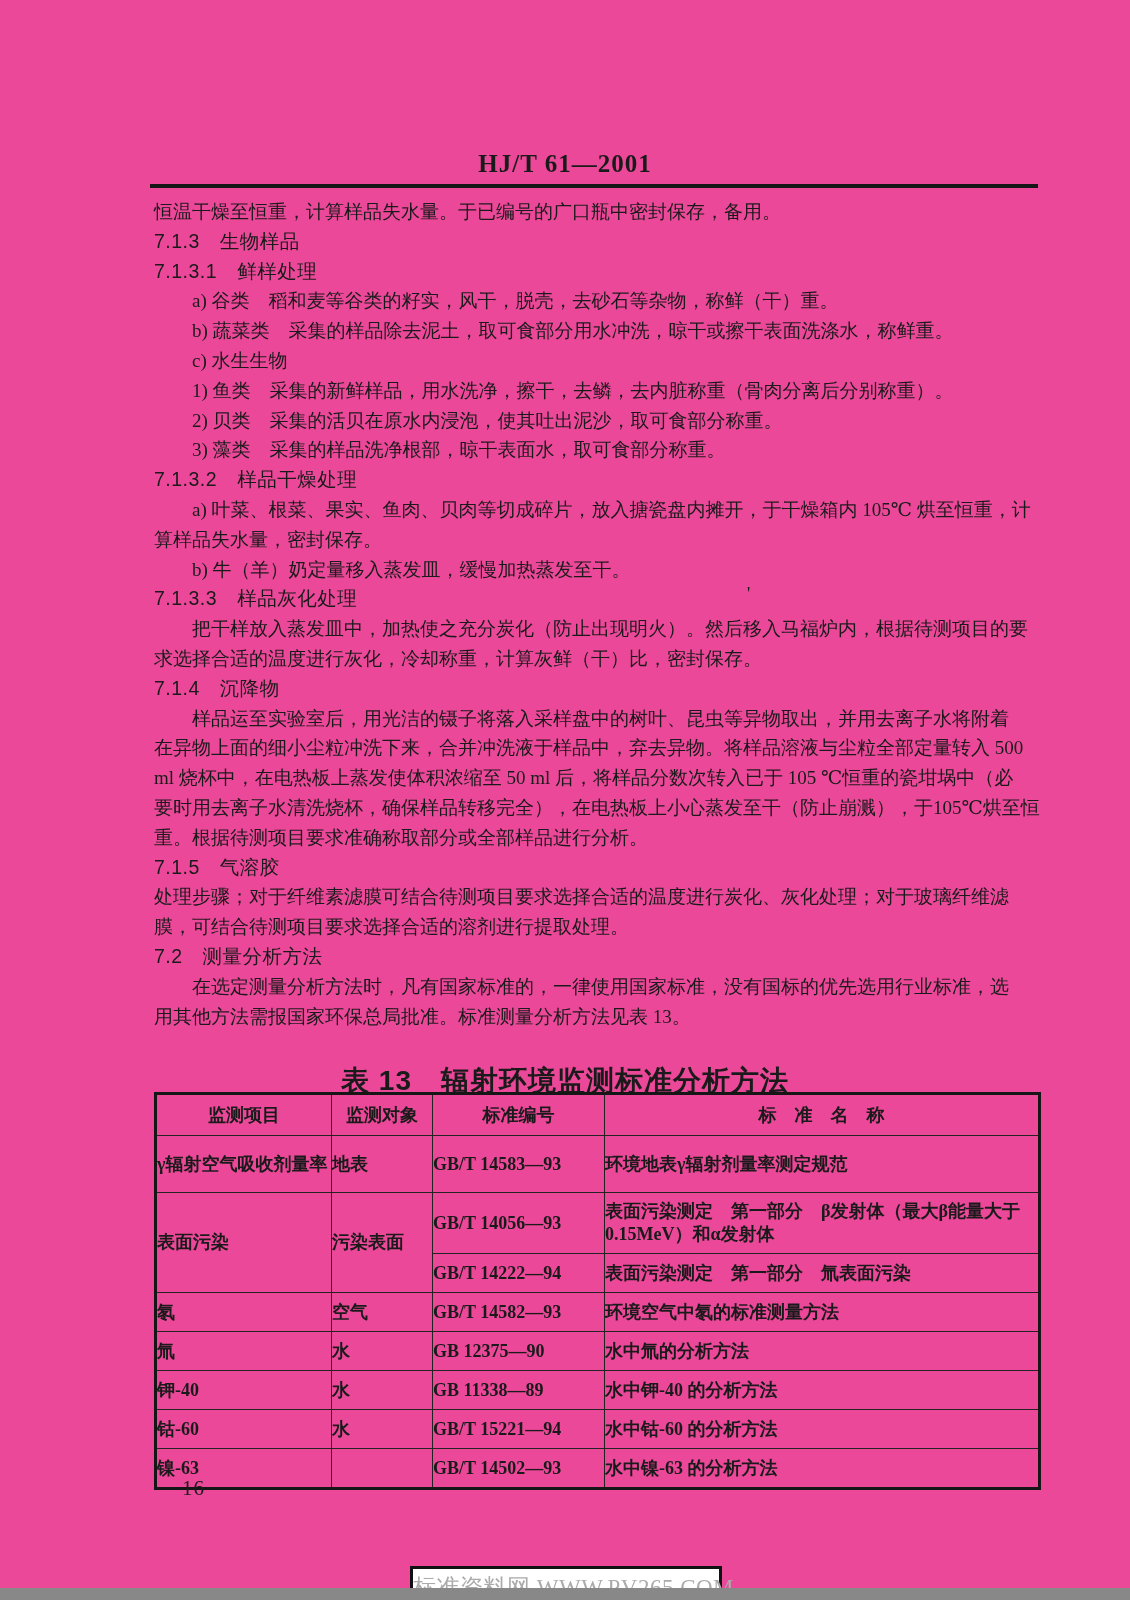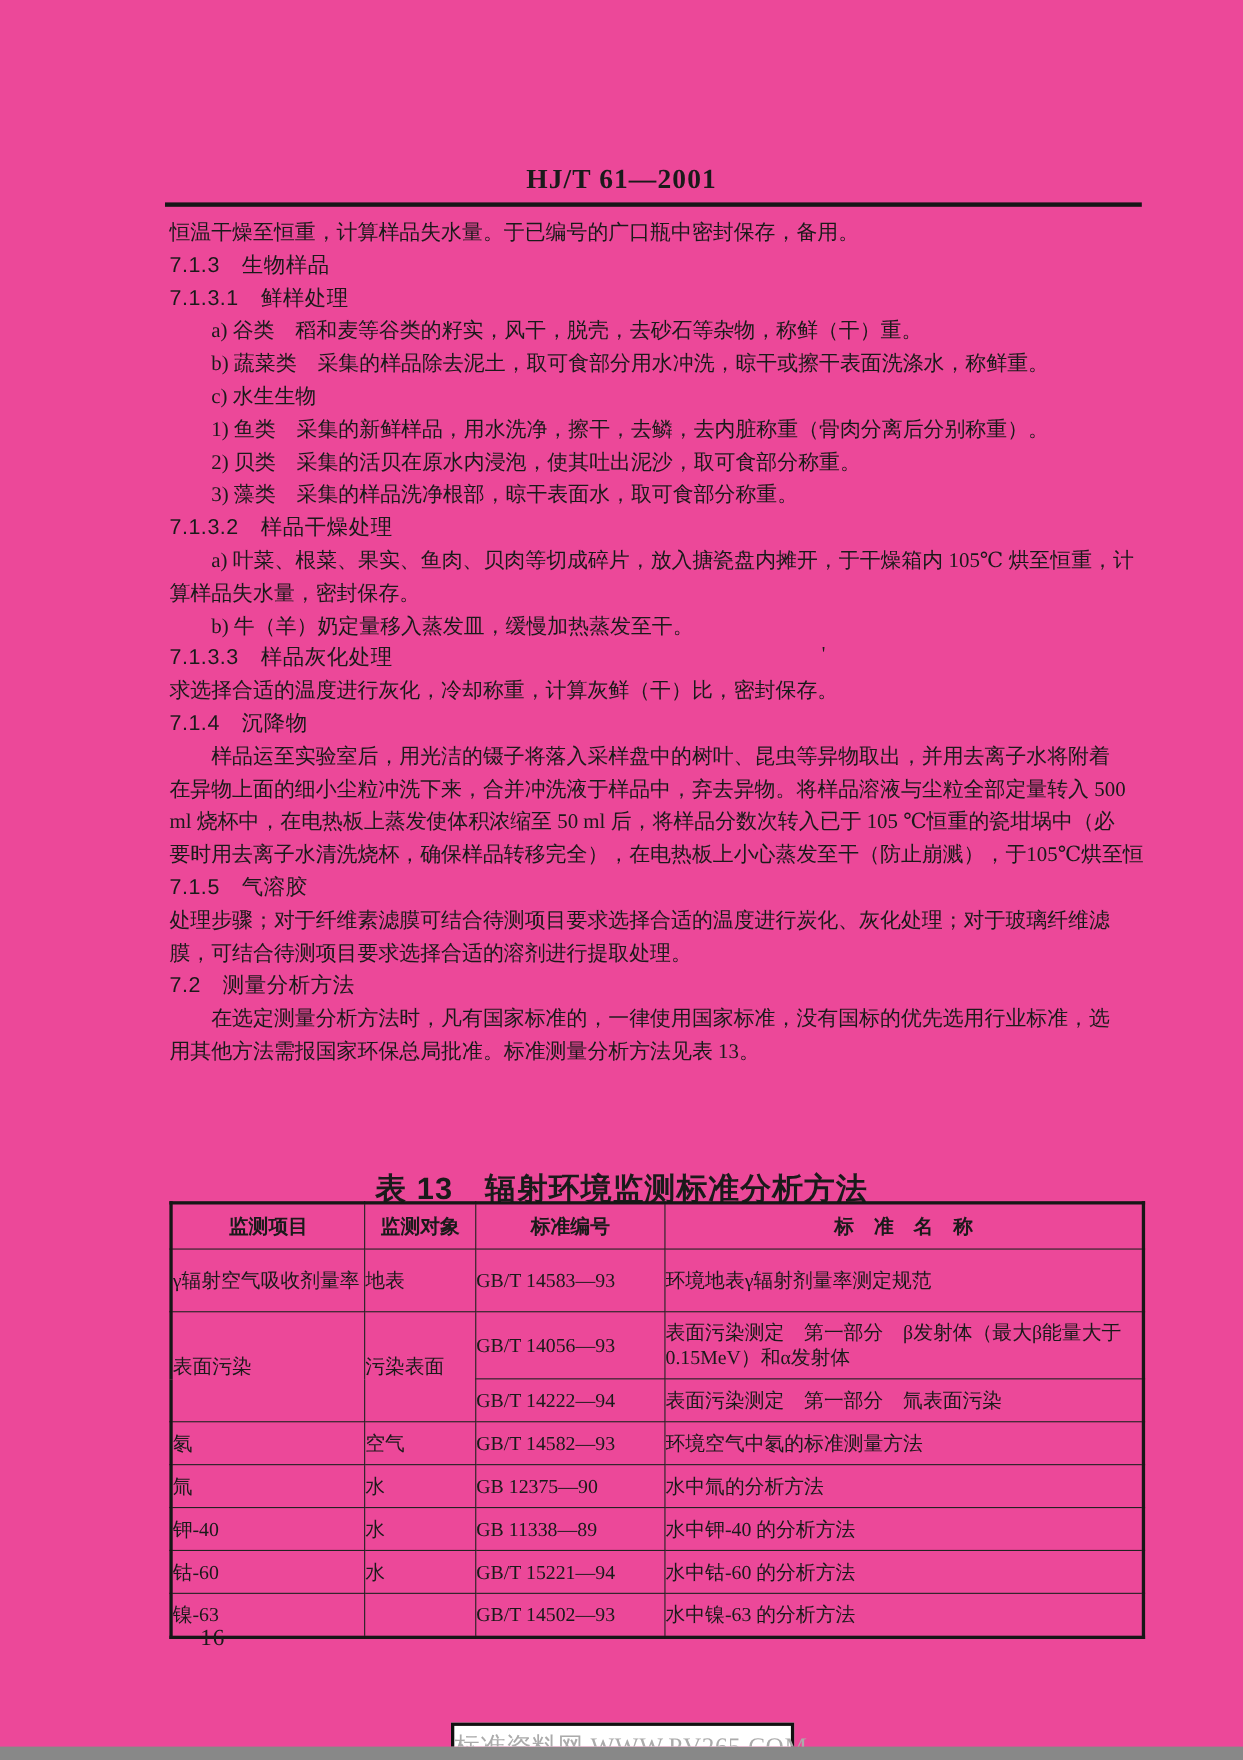--- a/index.html
+++ b/index.html
@@ -33,21 +33,21 @@
     font-family:"Liberation Sans","DejaVu Sans",sans-serif;
     font-weight:bold; font-size:28px; letter-spacing:1px;
   }
   table.methods {
     position:absolute; left:154px; top:1092px; width:884px;
     border-collapse:collapse; table-layout:fixed; font-size:18px;
     border:3px solid #161616;
   }
   table.methods th, table.methods td {
     border:1.6px solid #222; line-height:23px; padding:2px 0;
-    vertical-align:middle; overflow:hidden;
+    vertical-align:middle; overflow:hidden;font-weight:bold;
   }
   table.methods th {
     font-family:"Liberation Sans","DejaVu Sans",sans-serif;
     font-weight:bold; height:36px; text-align:center;
   }
   td.c1 { text-align:left; padding-left:13px; }
   td.c2 { text-align:left; }
   td.c3 { text-align:left; padding-left:14px; font-family:"Liberation Serif",serif; }
   td.c4 { text-align:left; padding-left:38px; }
   tr.rh1  td { height:52px; }
@@ -79,26 +79,28 @@
     <div class="line indent">b) 蔬菜类　采集的样品除去泥土，取可食部分用水冲洗，晾干或擦干表面洗涤水，称鲜重。</div>
     <div class="line indent">c) 水生生物</div>
     <div class="line indent">1) 鱼类　采集的新鲜样品，用水洗净，擦干，去鳞，去内脏称重（骨肉分离后分别称重）。</div>
     <div class="line indent">2) 贝类　采集的活贝在原水内浸泡，使其吐出泥沙，取可食部分称重。</div>
     <div class="line indent">3) 藻类　采集的样品洗净根部，晾干表面水，取可食部分称重。</div>
     <div class="line heading">7.1.3.2　样品干燥处理</div>
     <div class="line indent">a) 叶菜、根菜、果实、鱼肉、贝肉等切成碎片，放入搪瓷盘内摊开，于干燥箱内 105℃ 烘至恒重，计</div>
     <div class="line">算样品失水量，密封保存。</div>
     <div class="line indent">b) 牛（羊）奶定量移入蒸发皿，缓慢加热蒸发至干。</div>
     <div class="line heading">7.1.3.3　样品灰化处理</div>
+    <div class="line indent">把干样放入蒸发皿中，加热使之充分炭化（防止出现明火）。然后移入马福炉内，根据待测项目的要</div>
     <div class="line">求选择合适的温度进行灰化，冷却称重，计算灰鲜（干）比，密封保存。</div>
     <div class="line heading">7.1.4　沉降物</div>
     <div class="line indent">样品运至实验室后，用光洁的镊子将落入采样盘中的树叶、昆虫等异物取出，并用去离子水将附着</div>
     <div class="line">在异物上面的细小尘粒冲洗下来，合并冲洗液于样品中，弃去异物。将样品溶液与尘粒全部定量转入 500</div>
     <div class="line">ml 烧杯中，在电热板上蒸发使体积浓缩至 50 ml 后，将样品分数次转入已于 105 ℃恒重的瓷坩埚中（必</div>
     <div class="line">要时用去离子水清洗烧杯，确保样品转移完全），在电热板上小心蒸发至干（防止崩溅），于105℃烘至恒</div>
+    <div class="line">重。根据待测项目要求准确称取部分或全部样品进行分析。</div>
     <div class="line heading">7.1.5　气溶胶</div>
     <div class="line">处理步骤；对于纤维素滤膜可结合待测项目要求选择合适的温度进行炭化、灰化处理；对于玻璃纤维滤</div>
     <div class="line">膜，可结合待测项目要求选择合适的溶剂进行提取处理。</div>
     <div class="line heading">7.2　测量分析方法</div>
     <div class="line indent">在选定测量分析方法时，凡有国家标准的，一律使用国家标准，没有国标的优先选用行业标准，选</div>
     <div class="line">用其他方法需报国家环保总局批准。标准测量分析方法见表 13。</div>
   </div>
 
   <div class="stray">'</div>
 

